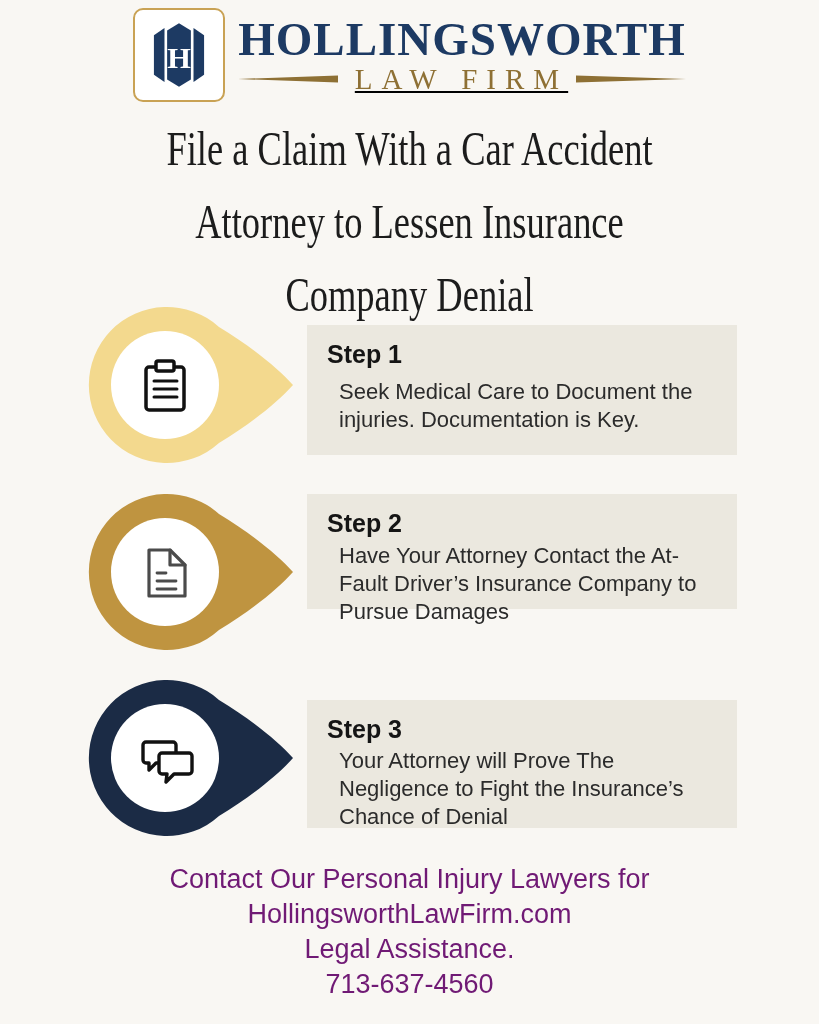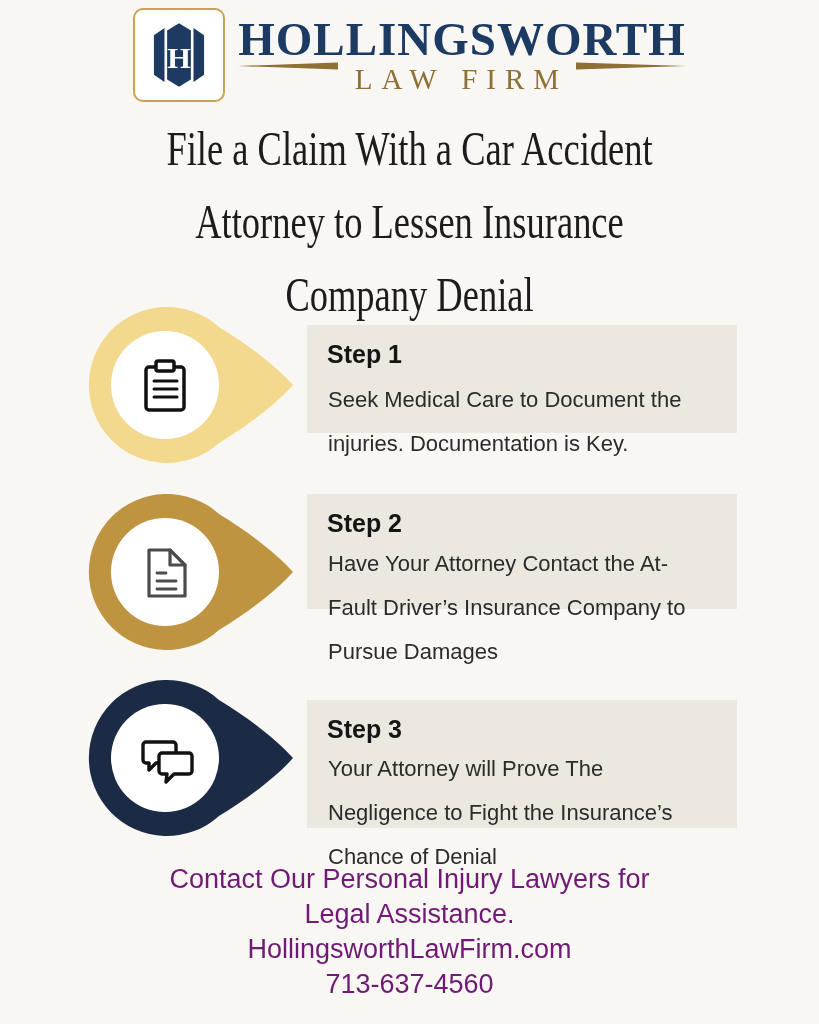--- a/index.html
+++ b/index.html
@@ -25,21 +25,21 @@
   }
   .monogram-box svg{width:66px;height:72px;}
   .wordmark{display:flex;flex-direction:column;align-items:center;}
   .brand-name{
     font-family:"Liberation Serif",serif;
     font-weight:700;font-size:47px;line-height:50px;
     letter-spacing:1px;color:var(--navy,#1d3a63);
     white-space:nowrap;
     text-align:right;
   }
-  .brand-sub{display:flex;align-items:flex-start;gap:8px;margin-top:-2px;}
+  .brand-sub{display:flex;align-items:center;gap:8px;margin-top:-2px;text-decoration:underline;}
   .sub-text{
     font-family:"Liberation Serif",serif;
     font-size:29px;line-height:34px;letter-spacing:9px;
     color:var(--gold,#8e7034);white-space:nowrap;padding-left:9px;
   }
   .sub-line{display:block;}
 
   
   .title{
     position:absolute;top:112px;left:0;width:100%;
@@ -56,29 +56,29 @@
   .drop{position:absolute;left:83px;top:0;width:210px;height:164px;}
   .row-1 .drop-fill{fill:var(--step1_accent,#f3d98e);}
   .row-2 .drop-fill{fill:var(--step2_accent,#bf9440);}
   .row-3 .drop-fill{fill:var(--step3_accent,#1b2b45);}
   .card{
     position:absolute;left:307px;width:430px;
     background:var(--card_bg,#ebe8df);
     box-sizing:border-box;
     padding:15px 20px 0 20px;
   }
-  .row-1 .card{top:22px;height:108px;}
+  .row-1 .card{top:22px;height:130px;}
   .row-2 .card{top:4px;height:115px;}
   .row-3 .card{top:24px;height:128px;}
   .step-heading{
     margin:0;font-size:25px;font-weight:700;color:#151515;
     font-family:"Liberation Sans",sans-serif;line-height:28px;
   }
   .step-body{
-    margin:1px;font-size:22px;line-height:44px;color:#2b2b2b;
+    margin:12px;font-size:22px;line-height:28px;color:#2b2b2b;
   }
   .row-1 .step-body{margin-top:10px;}
   .row-2 .step-body{margin-top:5px;}
   .row-3 .step-body{margin-top:4px;}
 
   
   .footer{
     position:absolute;top:862px;left:0;width:100%;
     text-align:center;color:#701a75;
     font-size:27px;line-height:35px;
@@ -164,18 +164,18 @@
       </g>
     </svg>
     <div class="card">
       <h3 class="step-heading">Step 3</h3>
       <p class="step-body">Your Attorney will Prove The Negligence to Fight the Insurance’s Chance of Denial</p>
     </div>
   </div>
 
   <div class="footer">
     <div>Contact Our Personal Injury Lawyers for</div>
+    <div>HollingsworthLawFirm.com</div>
     <div>Legal Assistance.</div>
-    <div>HollingsworthLawFirm.com</div>
     <div>713-637-4560</div>
   </div>
 
 </div>
 
 </body></html>

